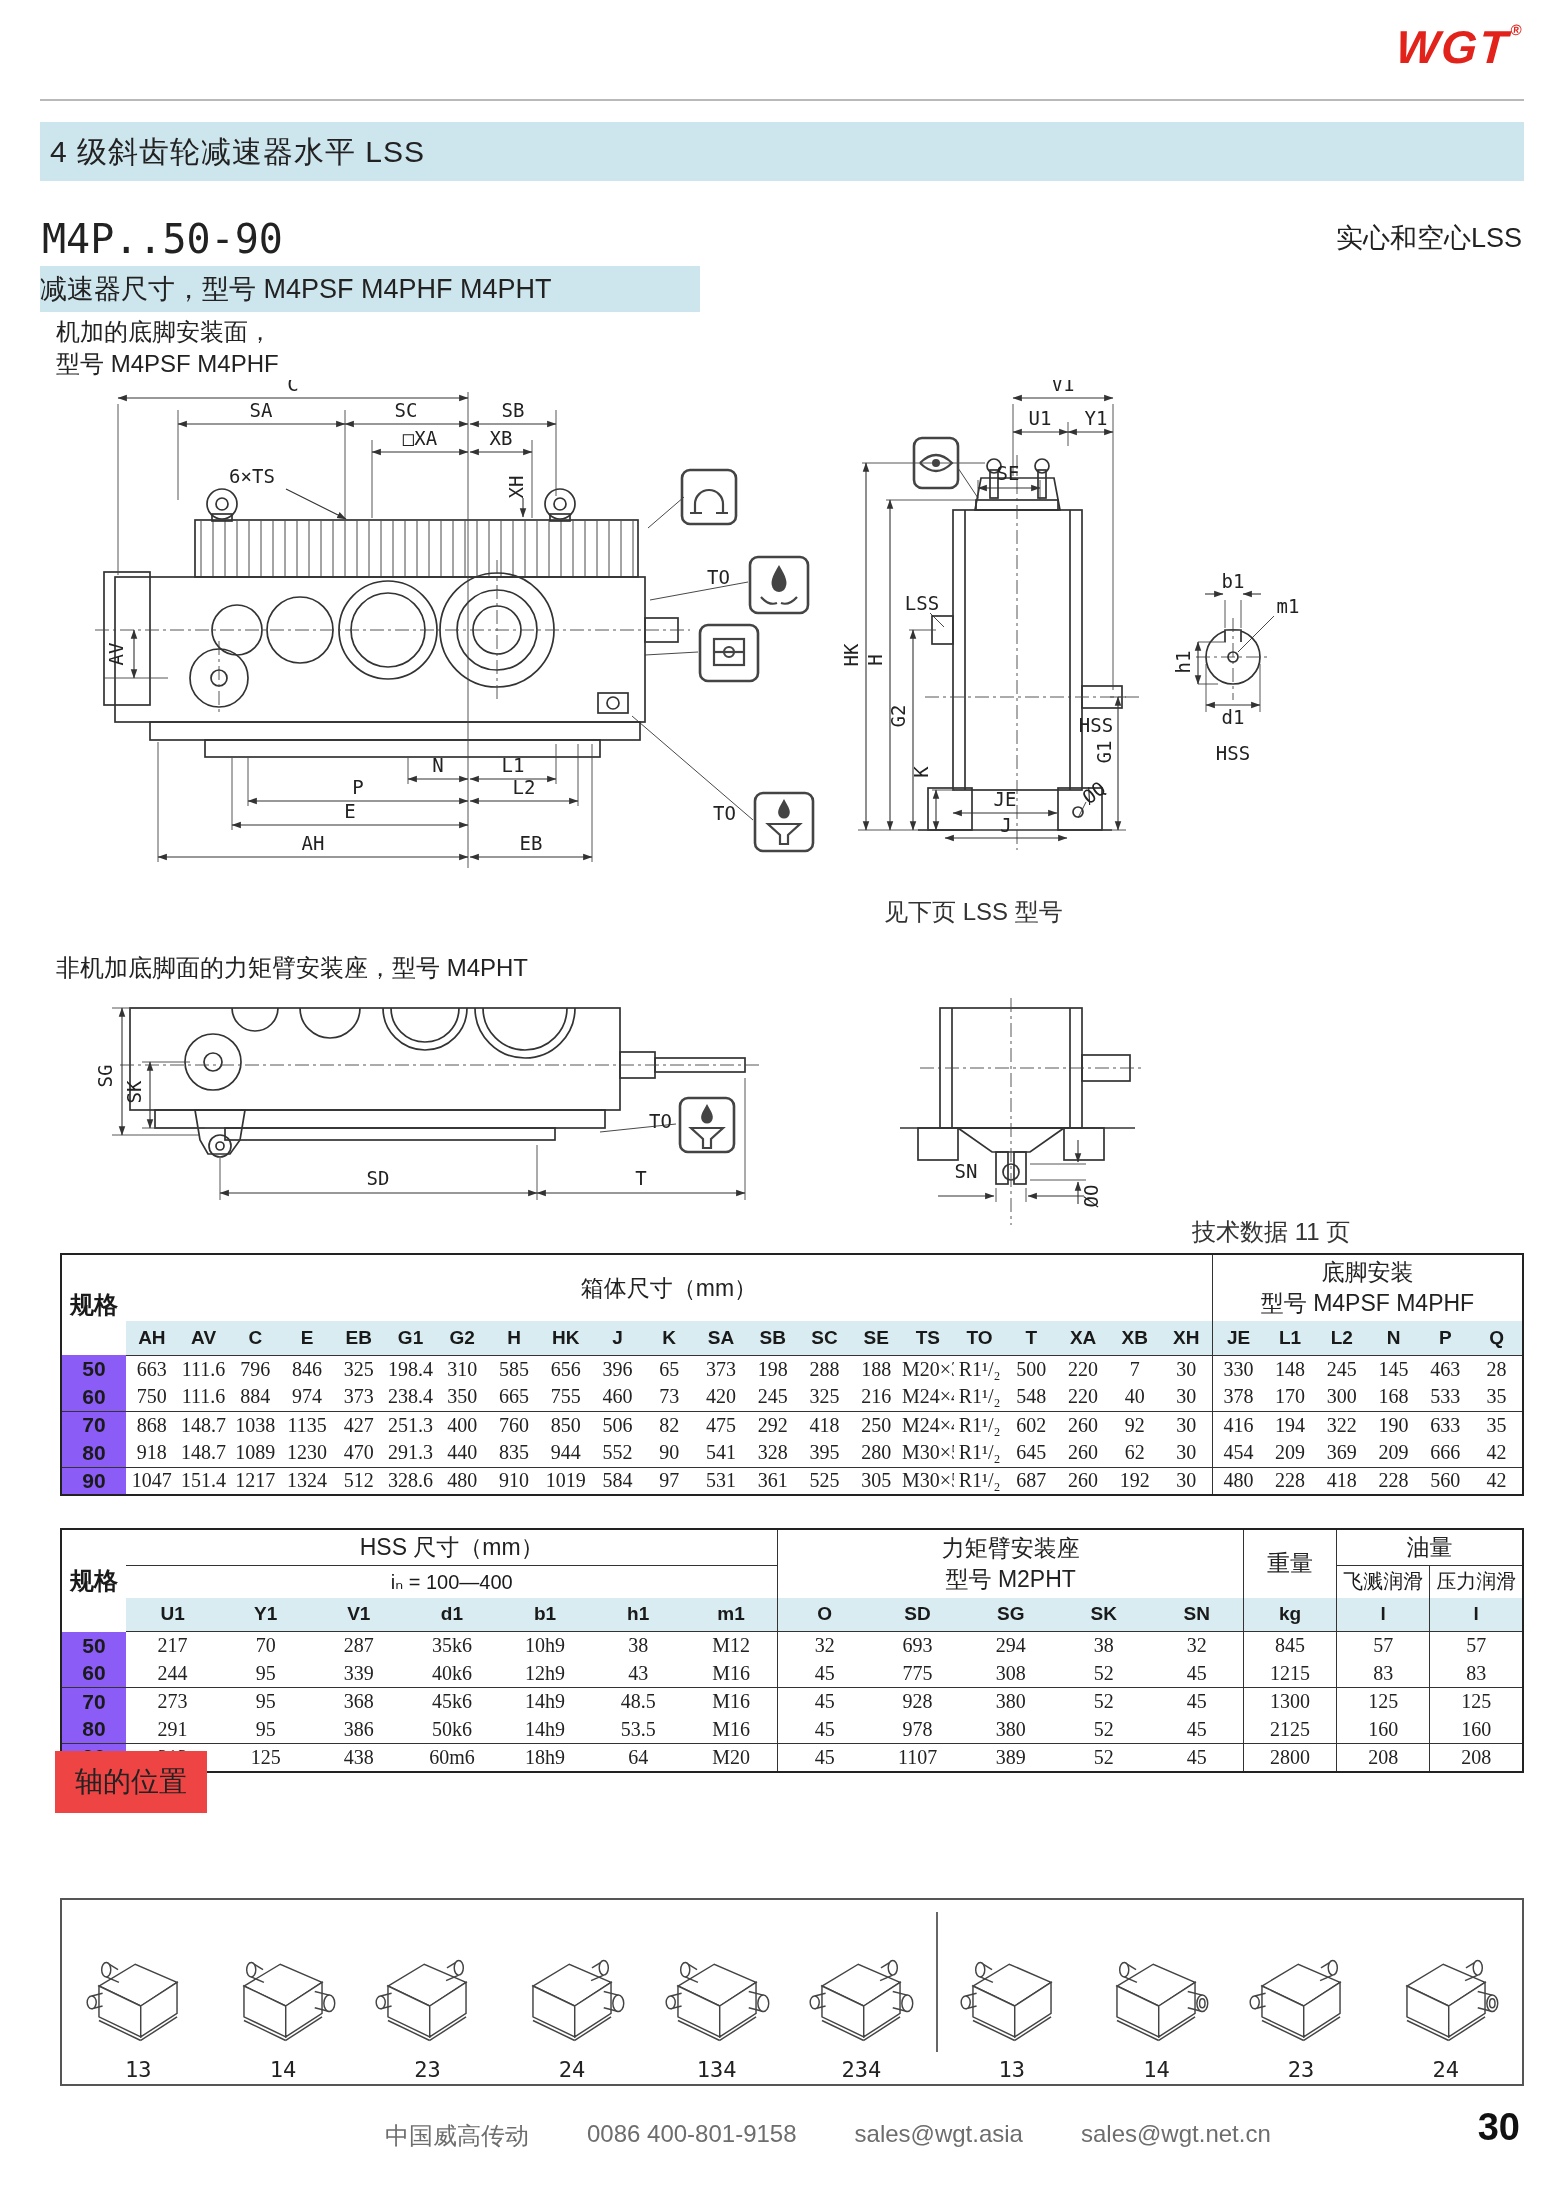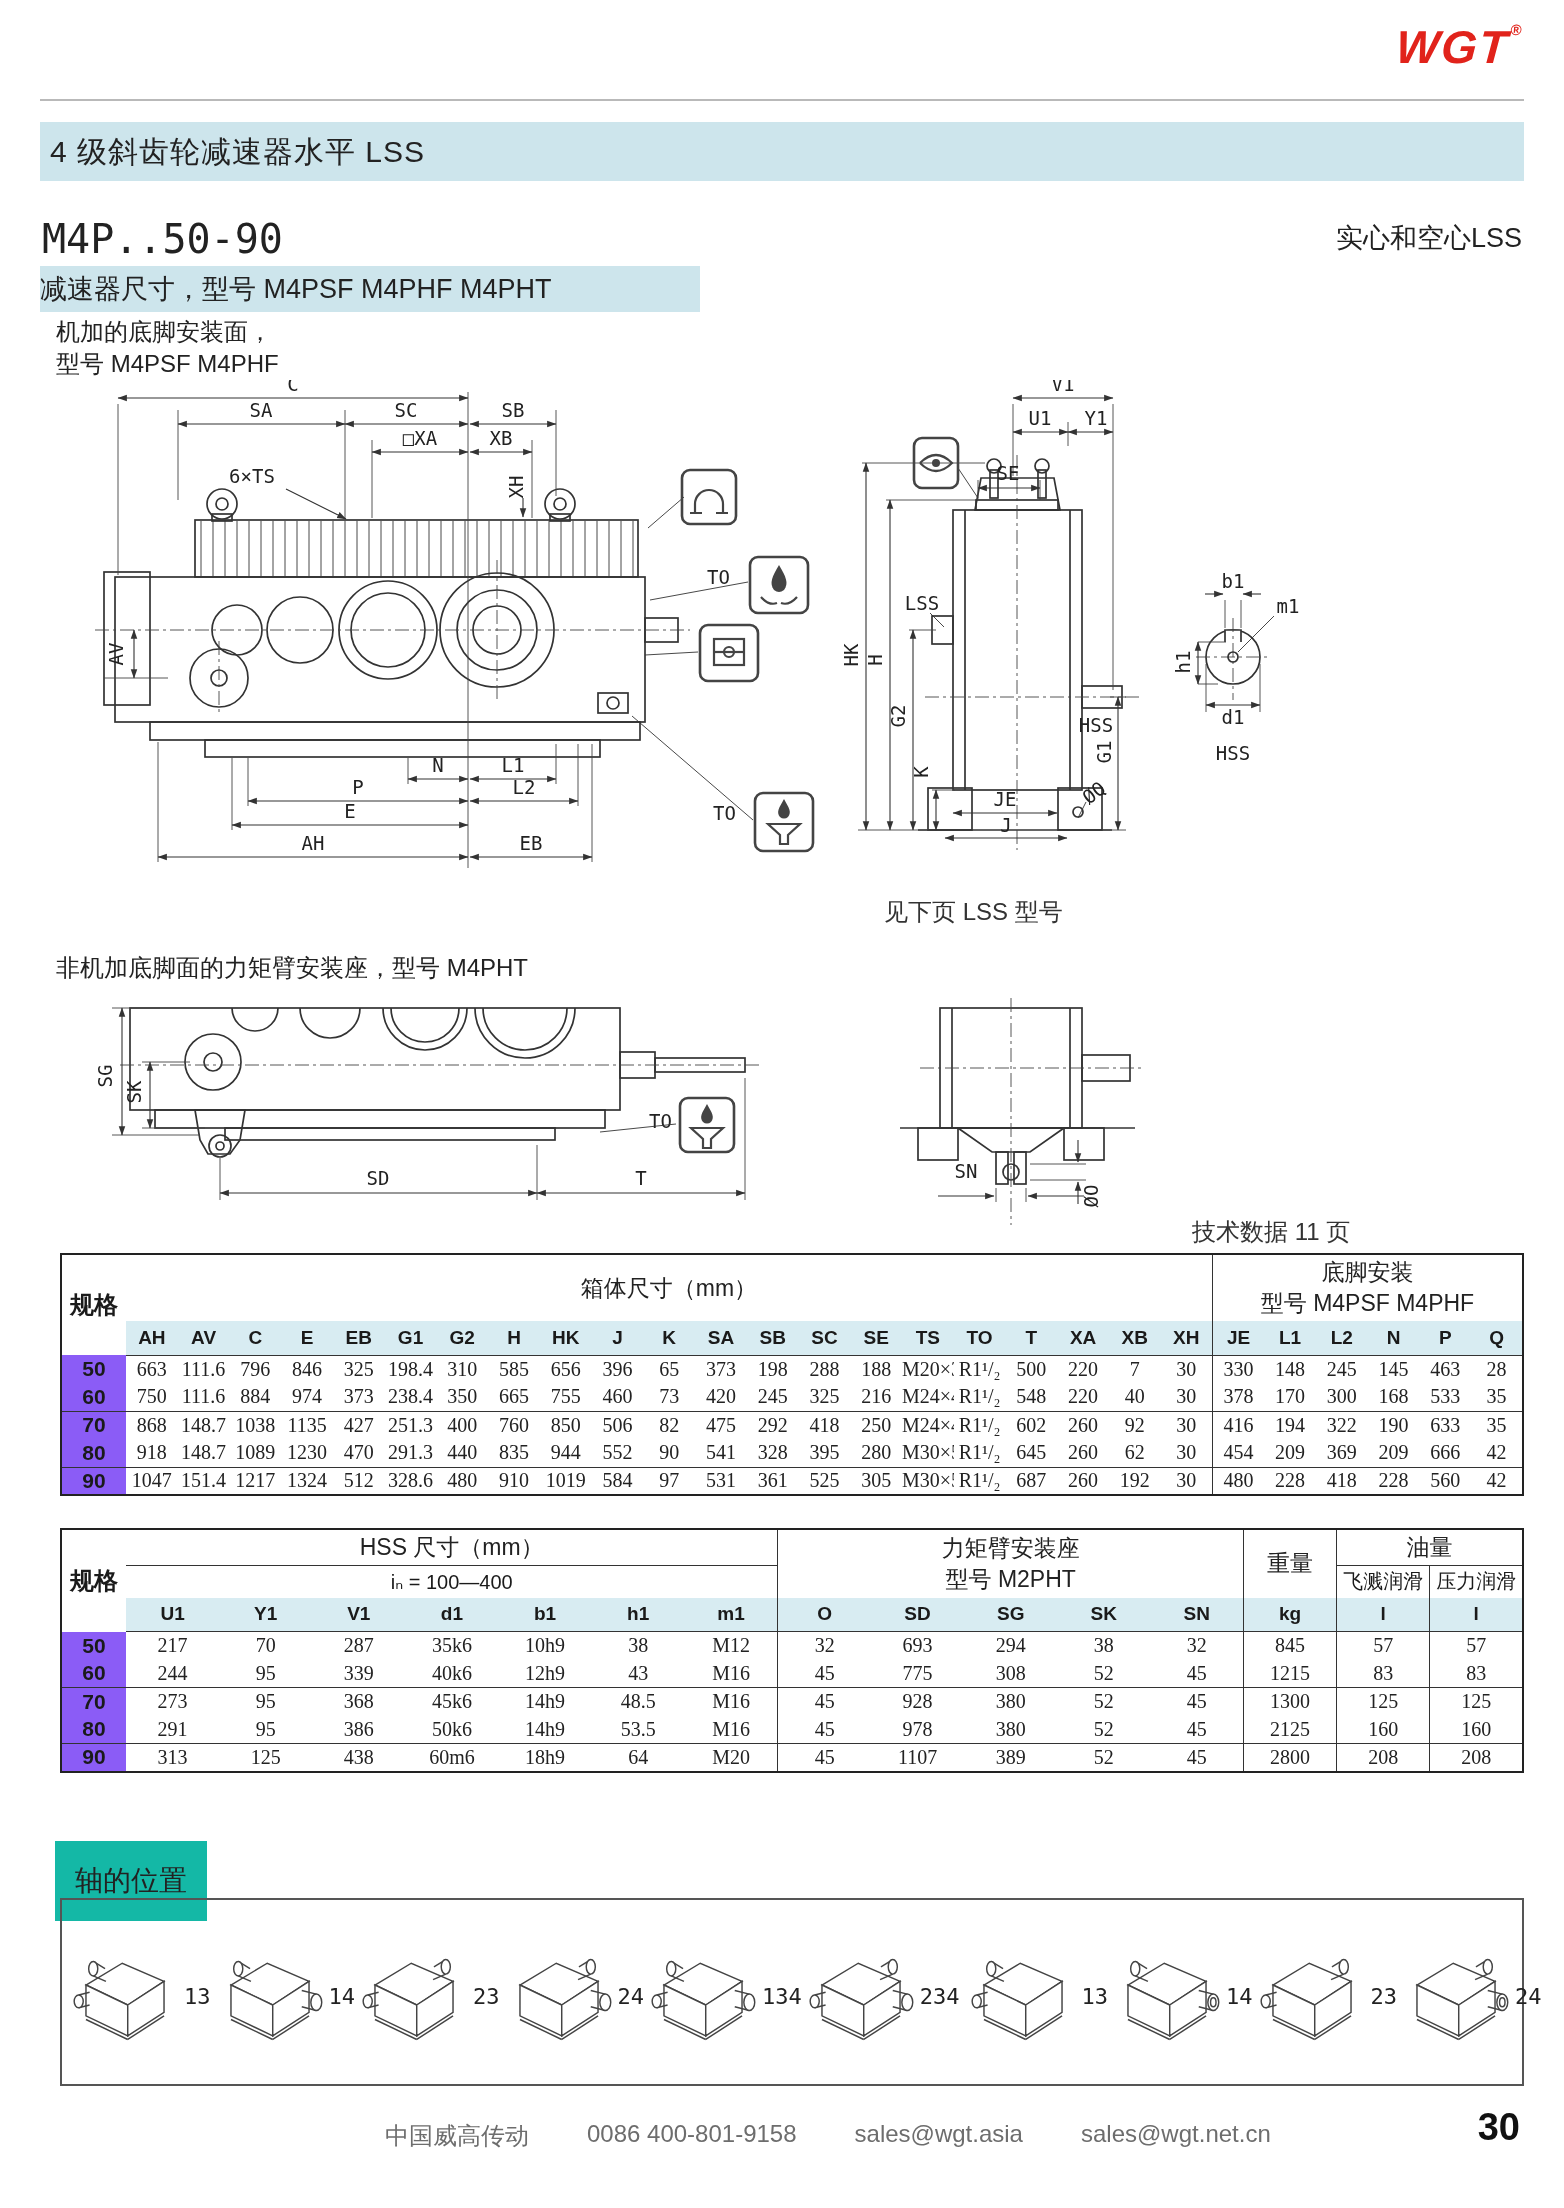--- a/index.html
+++ b/index.html
@@ -49,24 +49,24 @@
   .dt tbody td { font-family:"Liberation Serif","DejaVu Serif",serif; font-size:20px; height:28px; color:#222; }
   .dt tbody th.spec { background:#8b5cf6; font-size:21px; font-weight:700; }
   .dt tbody tr.gsep td, .dt tbody tr.gsep th { border-top:1.6px solid #333; }
   .dt thead tr.cols th { border-bottom:1.6px solid #333; }
   .dt .grp { border-left:1.6px solid #333; }
   .dt .ub { border-bottom:1.2px solid #333; }
   #table1 tr.h1 th { height:62px; }
   #table2 tr.h1 th { height:32px; }
 
   
-  .shaft-title { top:1841px; left:55px; background:#14b8a6; font-size:28px; padding:21px 20px; color:#222; }
+  .shaft-title { top:1751px; left:55px; background:#ef4444; font-size:28px; padding:12px 20px; color:#222; }
   .sp-frame { top:1898px; left:60px; width:1464px; height:188px; border:2px solid #555;
               display:flex; align-items:stretch; padding:8px 4px 2px 4px; }
-  .sp-item { flex:1; display:flex; flex-direction:row; align-items:center; justify-content:flex-end; }
+  .sp-item { flex:1; display:flex; flex-direction:column; align-items:center; justify-content:flex-end; }
   .sp-svg { width:118px; height:118px; }
   .sp-cap { font-family:"DejaVu Sans Mono",monospace; font-size:22px; color:#222; margin-top:2px; }
   .sp-div { width:2px; background:#666; margin:4px 2px 30px 2px; }
   .sp-svg polygon, .sp-svg line, .sp-svg ellipse { fill:#fff; stroke:#444; stroke-width:1.6; }
   .sp-svg line { fill:none; }
 
   
   .footer { top:2120px; left:385px; display:flex; gap:58px; font-size:24px; color:#6d6d6d; }
   .page-num { top:2106px; right:44px; font-size:38px; font-weight:700; color:#111; }
 </style>

